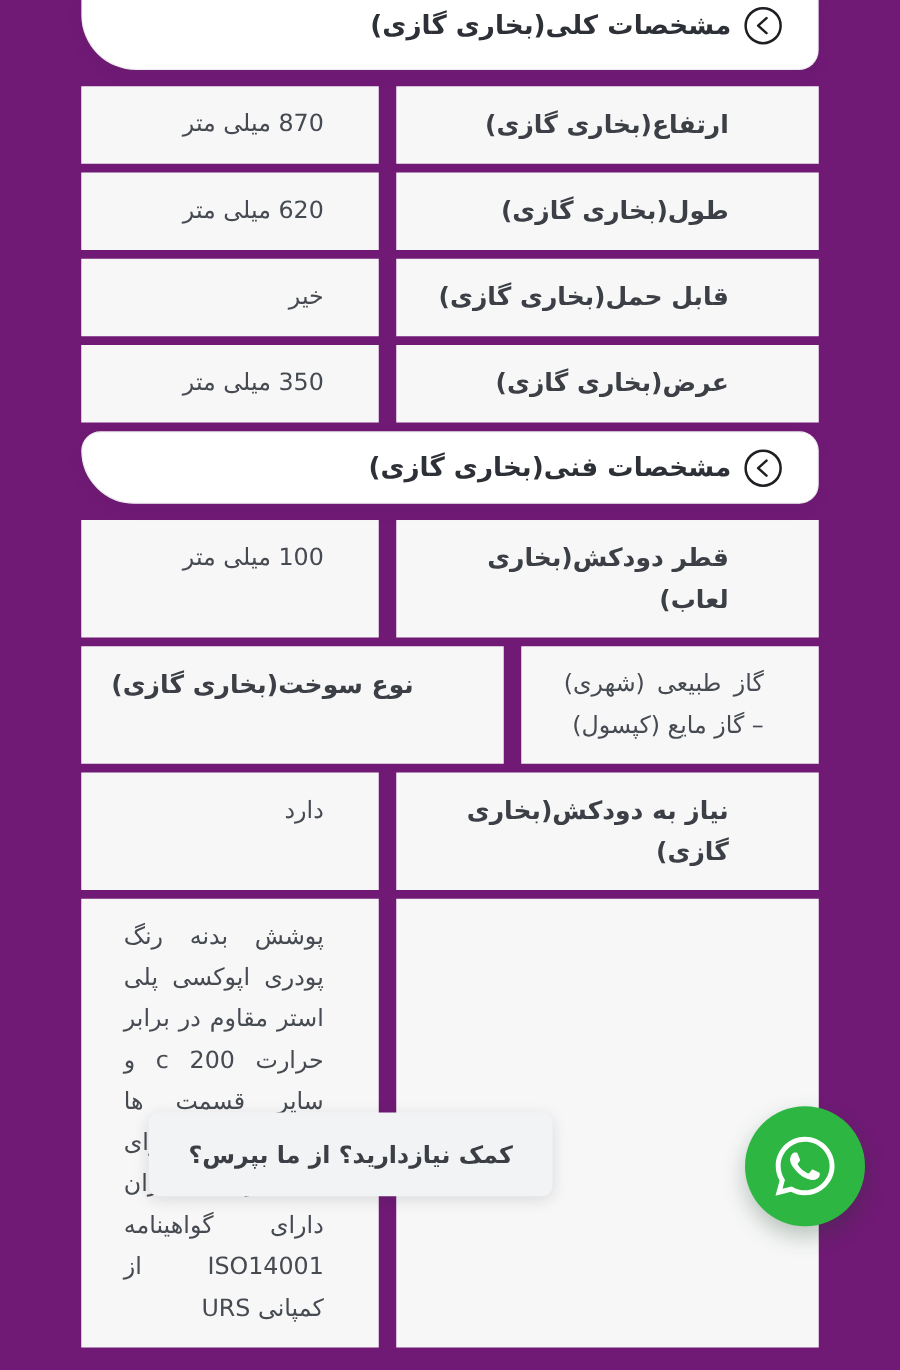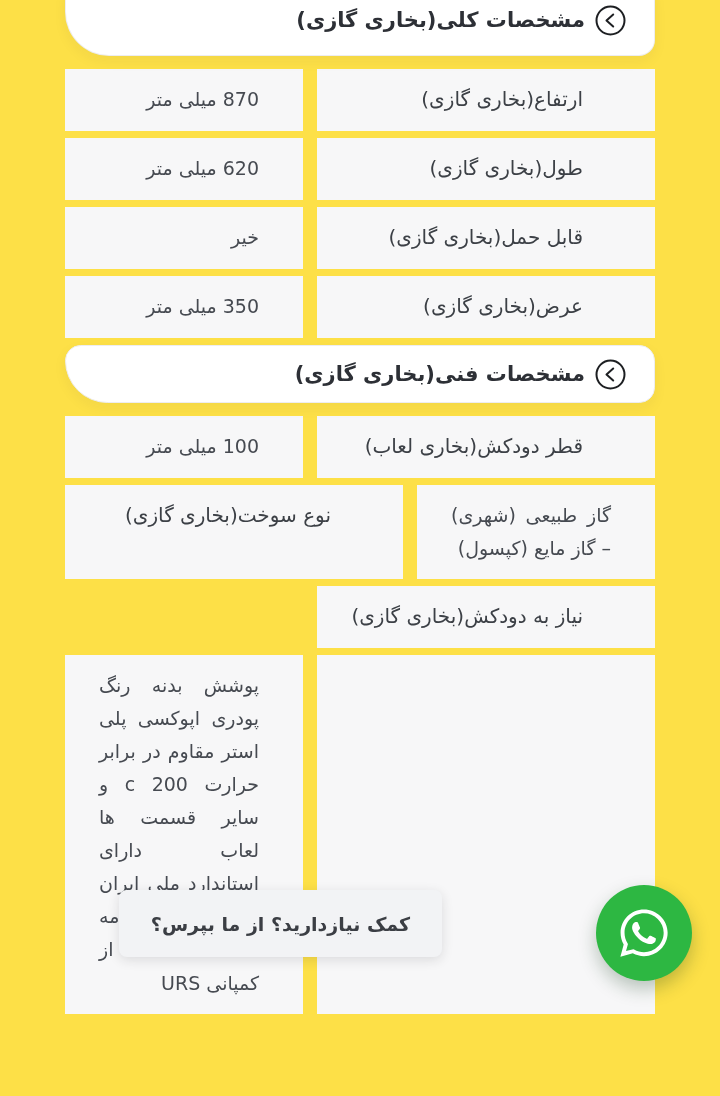--- a/index.html
+++ b/index.html
@@ -4,21 +4,21 @@
 <style>
   * { margin: 0; padding: 0; box-sizing: border-box; }
   html, body { background: #ffffff; }
   body { font-family: "DejaVu Sans", sans-serif; }
 
   .page {
     position: relative;
     width: 720px;
     height: 1096px;
     margin: 0 auto;
-    background: #fde047;
+    background: #701a75;
     overflow: hidden;
     direction: rtl;
   }
 
   .content { width: 590px; margin: 0 65px; }
 
   
   .section-header {
     position: relative;
     display: flex;
@@ -60,21 +60,21 @@
   .cell {
     background: #f7f7f8;
     min-height: 62px;
     display: flex;
     align-items: flex-start;
   }
   .label-cell {
     width: 338px;
     padding: 14px 72px 14px 12px;
     font-size: 20px;
-    font-weight: 400;
+    font-weight: 700;
     color: #3c4046;
     line-height: 1.65;
   }
   .value-cell {
     width: 238px;
     padding: 14px 44px 14px 34px;
     font-size: 19px;
     font-weight: 400;
     color: #464a51;
     line-height: 1.74;
@@ -187,20 +187,23 @@
 
     <div class="spec-row">
       <div class="cell value-cell">
               <span>گاز طبیعی (شهری) – گاز مایع (کپسول)</span>
             </div>
       <div class="cell label-cell">نوع سوخت(بخاری گازی)</div>
     </div>
 
     <div class="spec-row">
       <div class="cell label-cell">نیاز به دودکش(بخاری گازی)</div>
+      <div class="cell value-cell">
+              <span>دارد</span>
+            </div>
     </div>
 
     <div class="spec-row">
       <div class="cell label-cell"></div>
       <div class="cell value-cell">
               <span>پوشش بدنه رنگ پودری اپوکسی پلی استر مقاوم در برابر حرارت 200 c و سایر قسمت ها لعاب دارای استاندارد ملی ایران دارای گواهینامه ISO14001 از کمپانی URS</span>
             </div>
     </div>
   </div>
     </section>

